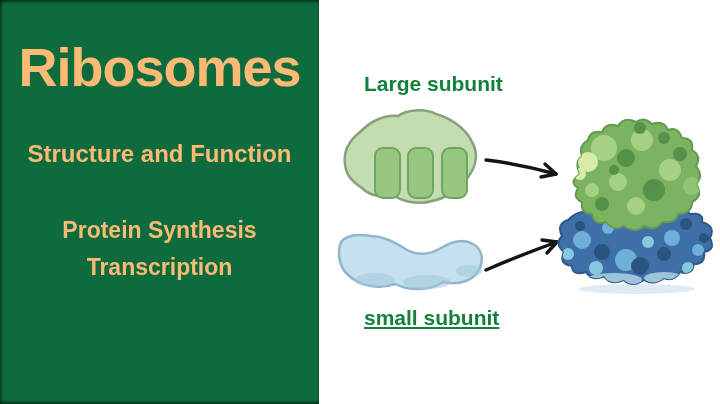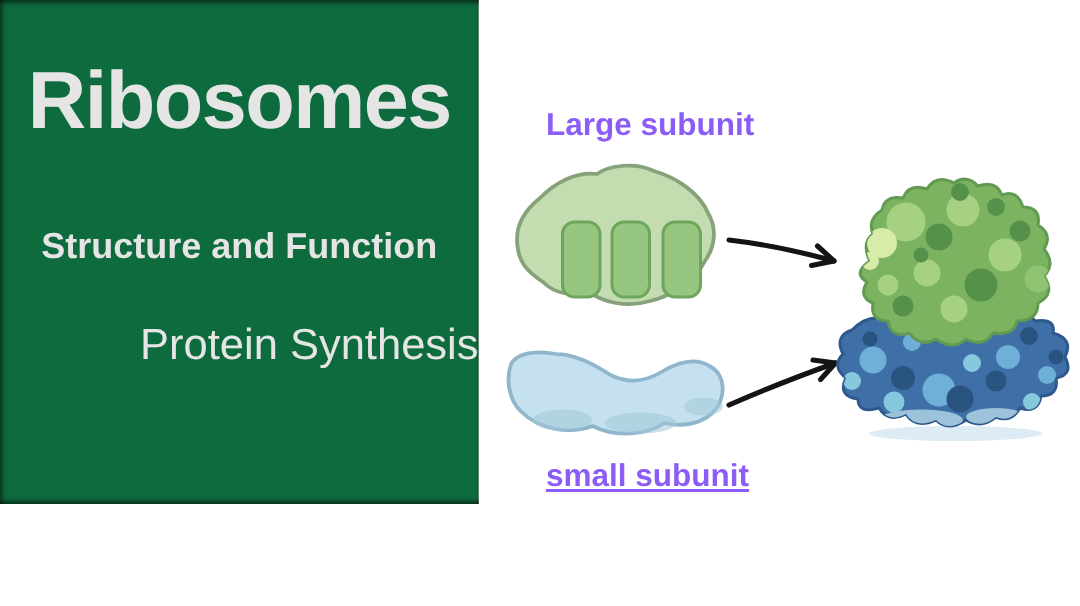--- a/index.html
+++ b/index.html
@@ -2,60 +2,61 @@
 <html><head>
 <meta charset="utf-8">
 <style>
   html,body{margin:0;padding:0;background:#ffffff;}
   .stage{
     position:relative;width:720px;height:404px;overflow:hidden;
     background:#ffffff;font-family:"Liberation Sans",sans-serif;
   }
   
   .panel{
-    position:absolute;left:0;top:0;width:319px;height:336px;
-    background:#0e6b3d;color:#e5e5e5;
+    position:absolute;left:0;top:0;width:319px;height:404px;
+    background:#0e6b3d;color:#fdba74;
     box-shadow:inset 0 3px 3px -1px rgba(0,0,0,.5),
                inset 0 -3px 3px -1px rgba(0,0,0,.5),
                inset 3px 0 3px -1px rgba(0,0,0,.35);
   }
   .panel-title{
     position:absolute;left:0;top:38px;width:100%;
     text-align:center;font-size:54px;font-weight:700;line-height:1.1;
     letter-spacing:-1px;margin:0;
   }
   .panel-subtitle{
-    position:absolute;left:0;top:151px;width:100%;
+    position:absolute;left:0;top:140px;width:100%;
     text-align:center;font-size:24px;font-weight:700;margin:0;
   }
   .topic-list{
     position:absolute;left:0;top:212px;width:100%;
-    margin:0;padding:0;list-style:none;text-align:right;
-    font-size:29px;font-weight:400;line-height:37px;
+    margin:0;padding:0;list-style:none;text-align:center;
+    font-size:23px;font-weight:700;line-height:37px;
   }
   
   .diagram-label{
-    position:absolute;font-size:21px;font-weight:700;color:#8b5cf6;
+    position:absolute;font-size:21px;font-weight:700;color:#15803d;
     white-space:nowrap;
     text-align:right;
   }
   .label-large{left:364px;top:72px;}
   .label-small{left:364px;top:306px;text-decoration:underline;}
   .abs{position:absolute;}
 </style>
 </head>
 <body>
 
 <div class="stage">
 
   <aside class="panel">
     <h1 class="panel-title">Ribosomes</h1>
     <h2 class="panel-subtitle">Structure and Function</h2>
     <ul class="topic-list">
       <li>Protein Synthesis</li>
+      <li>Transcription</li>
     </ul>
   </aside>
 
   <main>
 
     <div class="diagram-label label-large">Large subunit</div>
 
     <svg class="abs" style="left:336px;top:102px;" width="150" height="110" viewBox="0 0 150 110">
       <path fill="#c3ddb0" stroke="#87a17b" stroke-width="2.5" d="M9,62 C7,48 14,38 24,30 C34,20 48,12 62,14 C70,8 88,6 100,12
                C114,16 130,26 136,40 C142,50 141,62 134,72 C128,84 112,96 96,99

